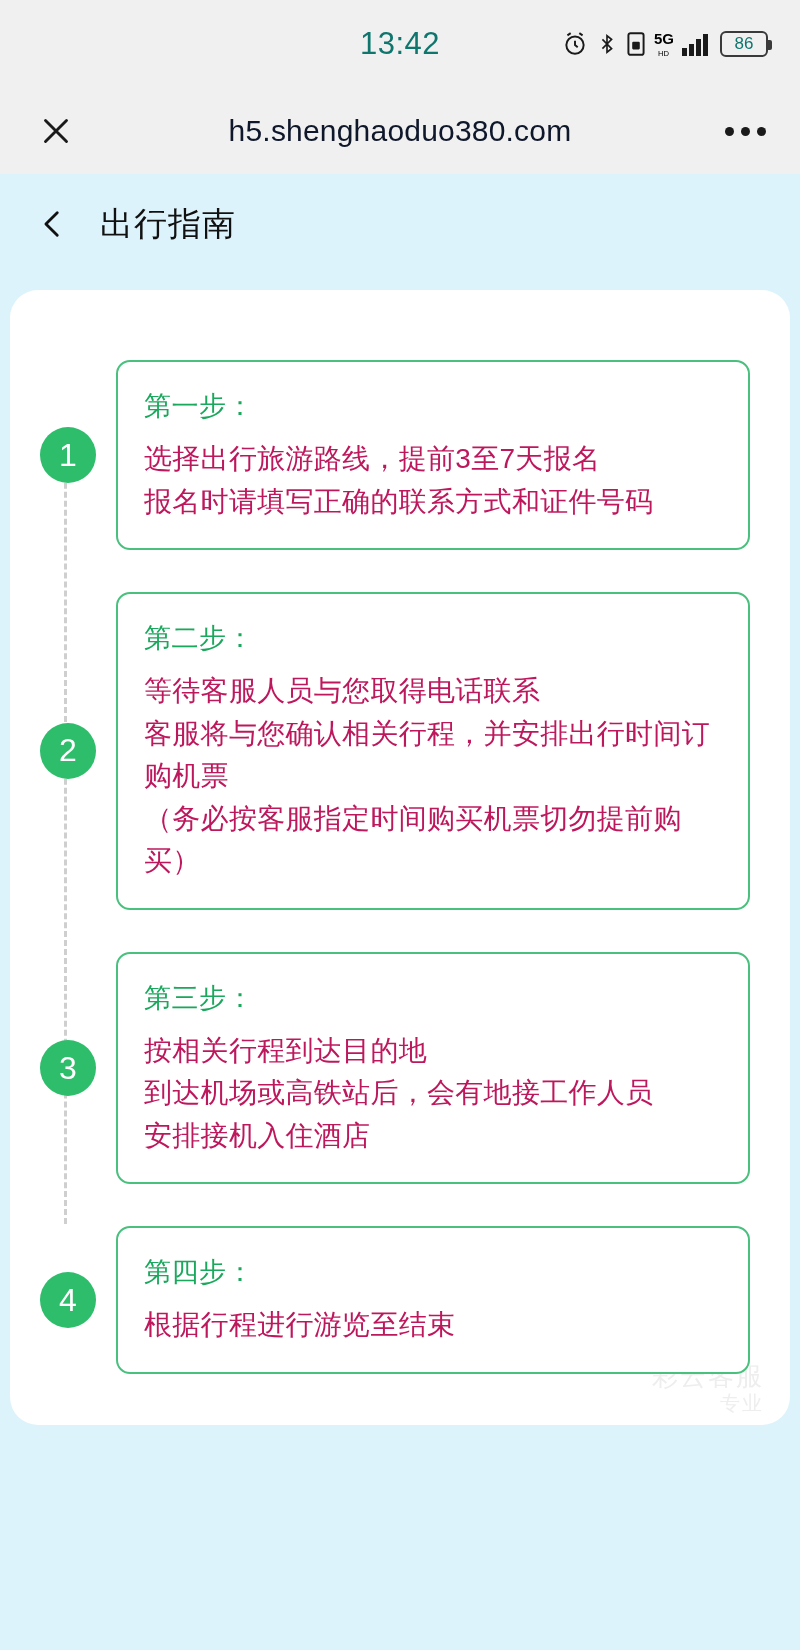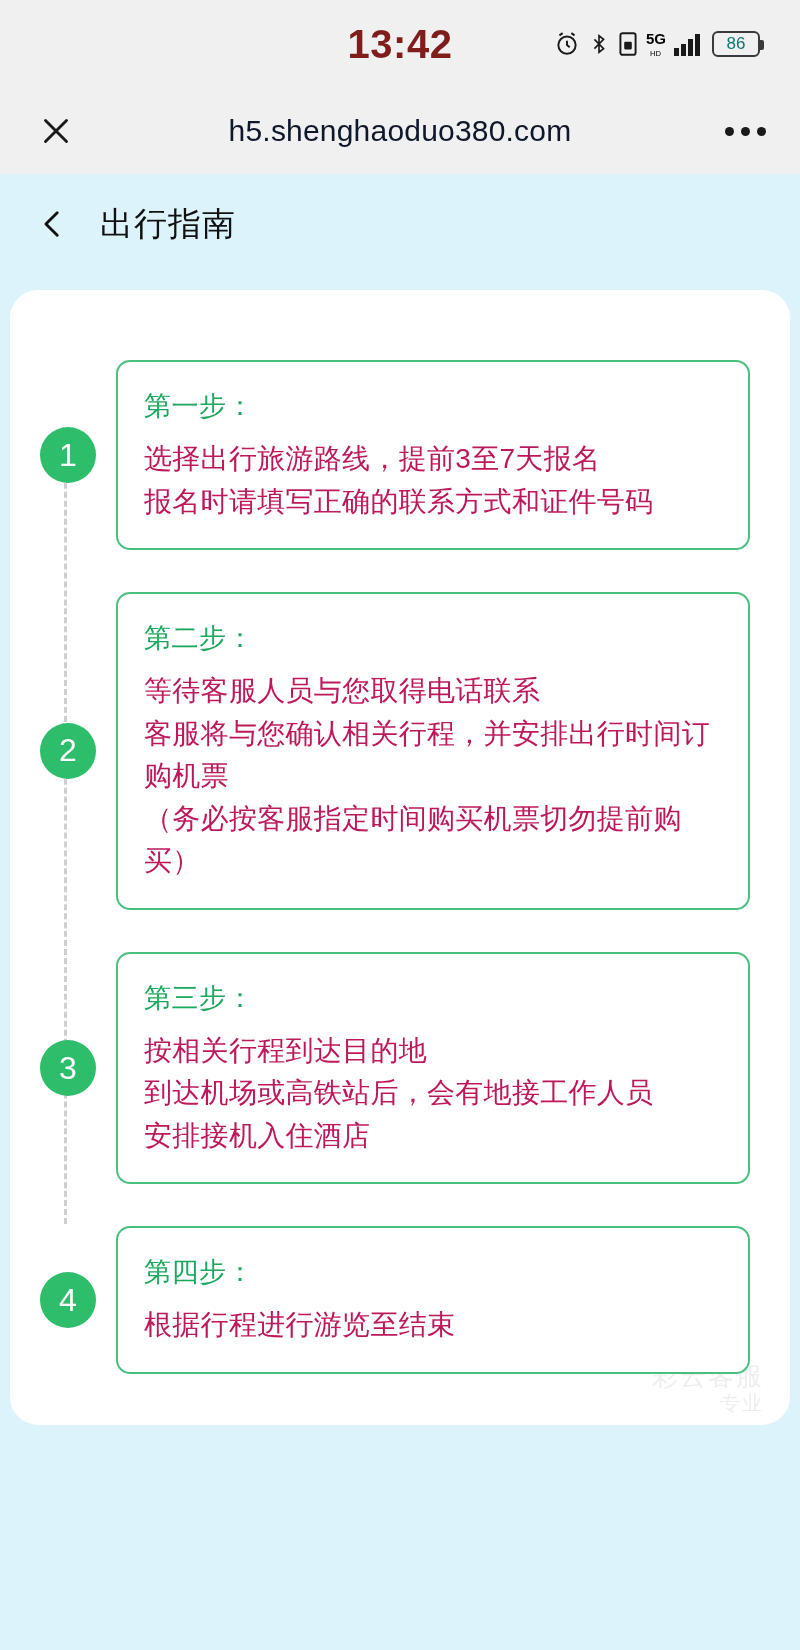--- a/index.html
+++ b/index.html
@@ -23,28 +23,28 @@
   .status-bar {
     height: 88px;
     background: #f0f0f0;
     display: flex;
     align-items: center;
     justify-content: center;
     position: relative;
     flex: 0 0 auto;
   }
   .status-time {
-    font-size: 40px;
-    color: #7f1d1d;
+    font-size: 31px;
+    color: #0f766e;
     letter-spacing: 0.5px;
-    font-weight: 700;
+    font-weight: 400;
   }
   .status-right {
     position: absolute;
-    right: 40px;
+    right: 32px;
     top: 50%;
     transform: translateY(-50%);
     display: flex;
     align-items: center;
     gap: 8px;
   }
   .si { display: inline-flex; align-items: center; justify-content: center; }
   .si svg { display: block; }
   .net-5g { display: flex; flex-direction: column; align-items: center; gap: 1px; }
   .net-5g .big { font-size: 15px; font-weight: 700; }

